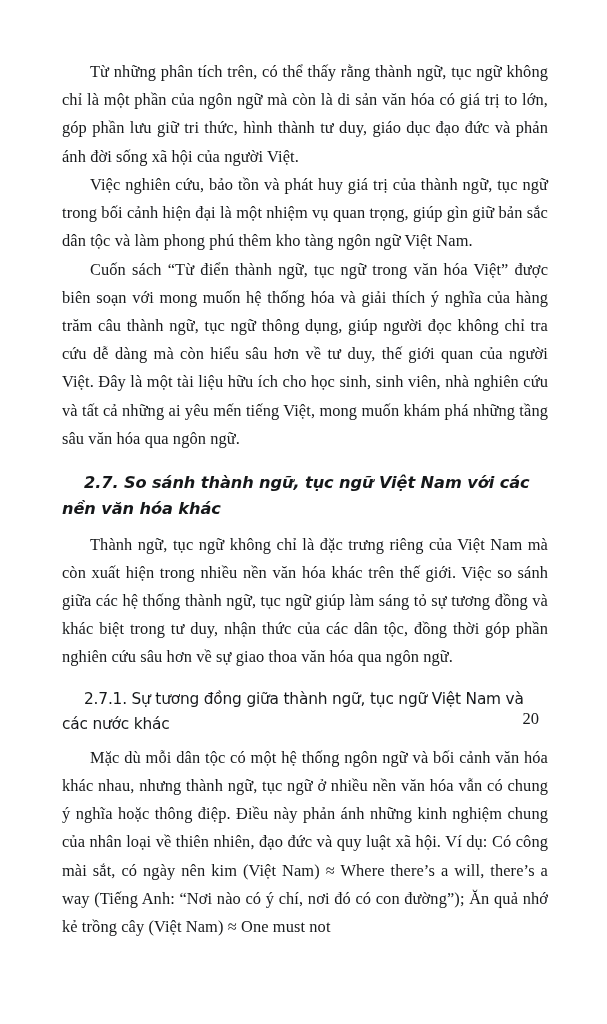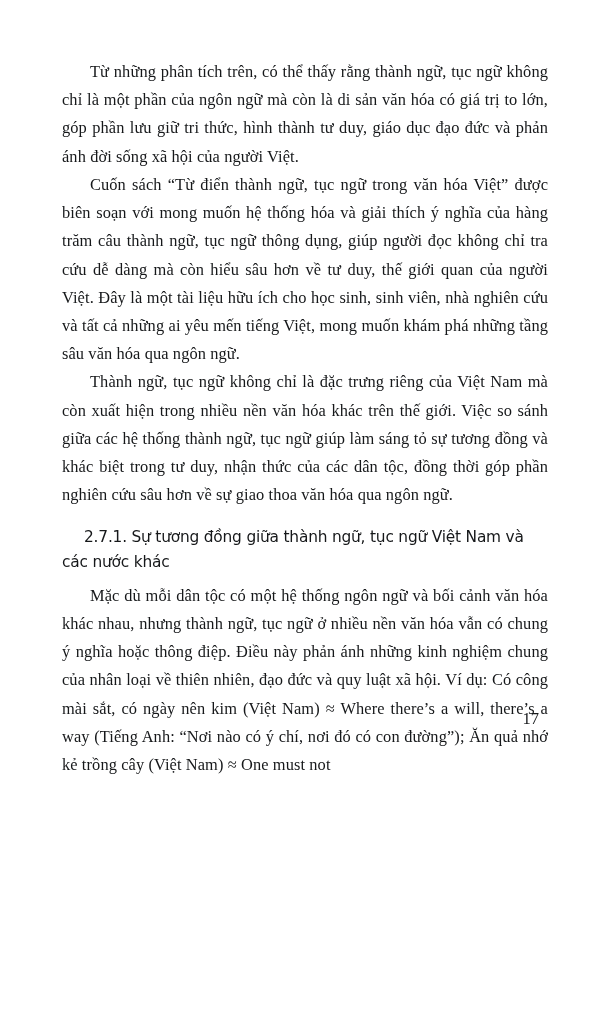--- a/index.html
+++ b/index.html
@@ -68,26 +68,28 @@
   }
 </style>
 </head>
 <body>
 
 <div class="page">
   <div class="content">
 
     <p class="body-par">Từ những phân tích trên, có thể thấy rằng thành ngữ, tục ngữ không chỉ là một phần của ngôn ngữ mà còn là di sản văn hóa có giá trị to lớn, góp phần lưu giữ tri thức, hình thành tư duy, giáo dục đạo đức và phản ánh đời sống xã hội của người Việt.</p>
 
+    <p class="body-par">Việc nghiên cứu, bảo tồn và phát huy giá trị của thành ngữ, tục ngữ trong bối cảnh hiện đại là một nhiệm vụ quan trọng, giúp gìn giữ bản sắc dân tộc và làm phong phú thêm kho tàng ngôn ngữ Việt Nam.</p>
 
     <p class="body-par"><span>Cuốn sách </span><span class="it">“Từ điển thành ngữ, tục ngữ trong văn hóa Việt”</span><span> được biên soạn với mong muốn hệ thống hóa và giải thích ý nghĩa của hàng trăm câu thành ngữ, tục ngữ thông dụng, giúp người đọc không chỉ tra cứu dễ dàng mà còn hiểu sâu hơn về tư duy, thế giới quan của người Việt. Đây là một tài liệu hữu ích cho học sinh, sinh viên, nhà nghiên cứu và tất cả những ai yêu mến tiếng Việt, mong muốn khám phá những tầng sâu văn hóa qua ngôn ngữ.</span></p>
 
+    <h2 class="section">2.7. So sánh thành ngữ, tục ngữ Việt Nam với các nền văn hóa khác</h2>
 
     <p class="body-par">Thành ngữ, tục ngữ không chỉ là đặc trưng riêng của Việt Nam mà còn xuất hiện trong nhiều nền văn hóa khác trên thế giới. Việc so sánh giữa các hệ thống thành ngữ, tục ngữ giúp làm sáng tỏ sự tương đồng và khác biệt trong tư duy, nhận thức của các dân tộc, đồng thời góp phần nghiên cứu sâu hơn về sự giao thoa văn hóa qua ngôn ngữ.</p>
 
     <h3 class="subsection">2.7.1. Sự tương đồng giữa thành ngữ, tục ngữ Việt Nam và các nước khác</h3>
 
     <p class="body-par"><span>Mặc dù mỗi dân tộc có một hệ thống ngôn ngữ và bối cảnh văn hóa khác nhau, nhưng thành ngữ, tục ngữ ở nhiều nền văn hóa vẫn có chung ý nghĩa hoặc thông điệp. Điều này phản ánh những kinh nghiệm chung của nhân loại về thiên nhiên, đạo đức và quy luật xã hội. Ví dụ: </span><span class="it">Có công mài sắt, có ngày nên kim</span><span> (Việt Nam) ≈ </span><span class="it">Where there’s a will, there’s a way</span><span> (Tiếng Anh: “Nơi nào có ý chí, nơi đó có con đường”); </span><span class="it">Ăn quả nhớ kẻ trồng cây</span><span> (Việt Nam) ≈ </span><span class="it">One must not</span></p>
 
   </div>
 
-  <div class="page-number">17</div>
+  <div class="page-number">20</div>
 </div>
 
 </body></html>

